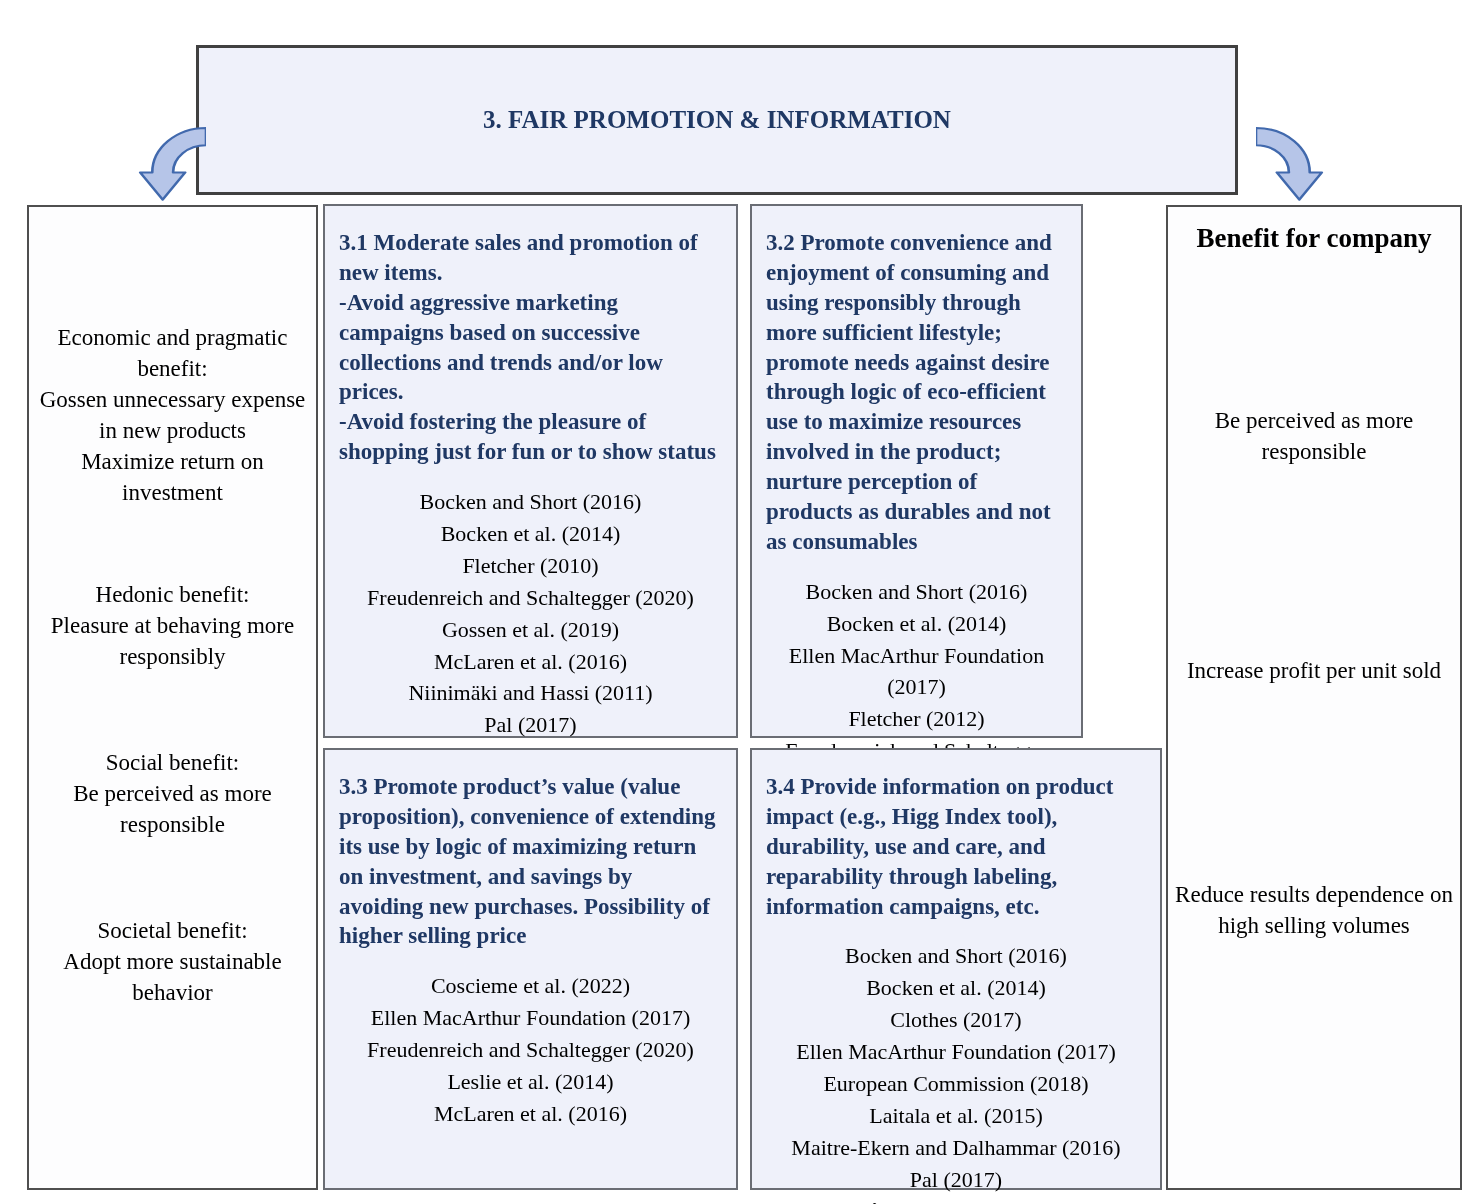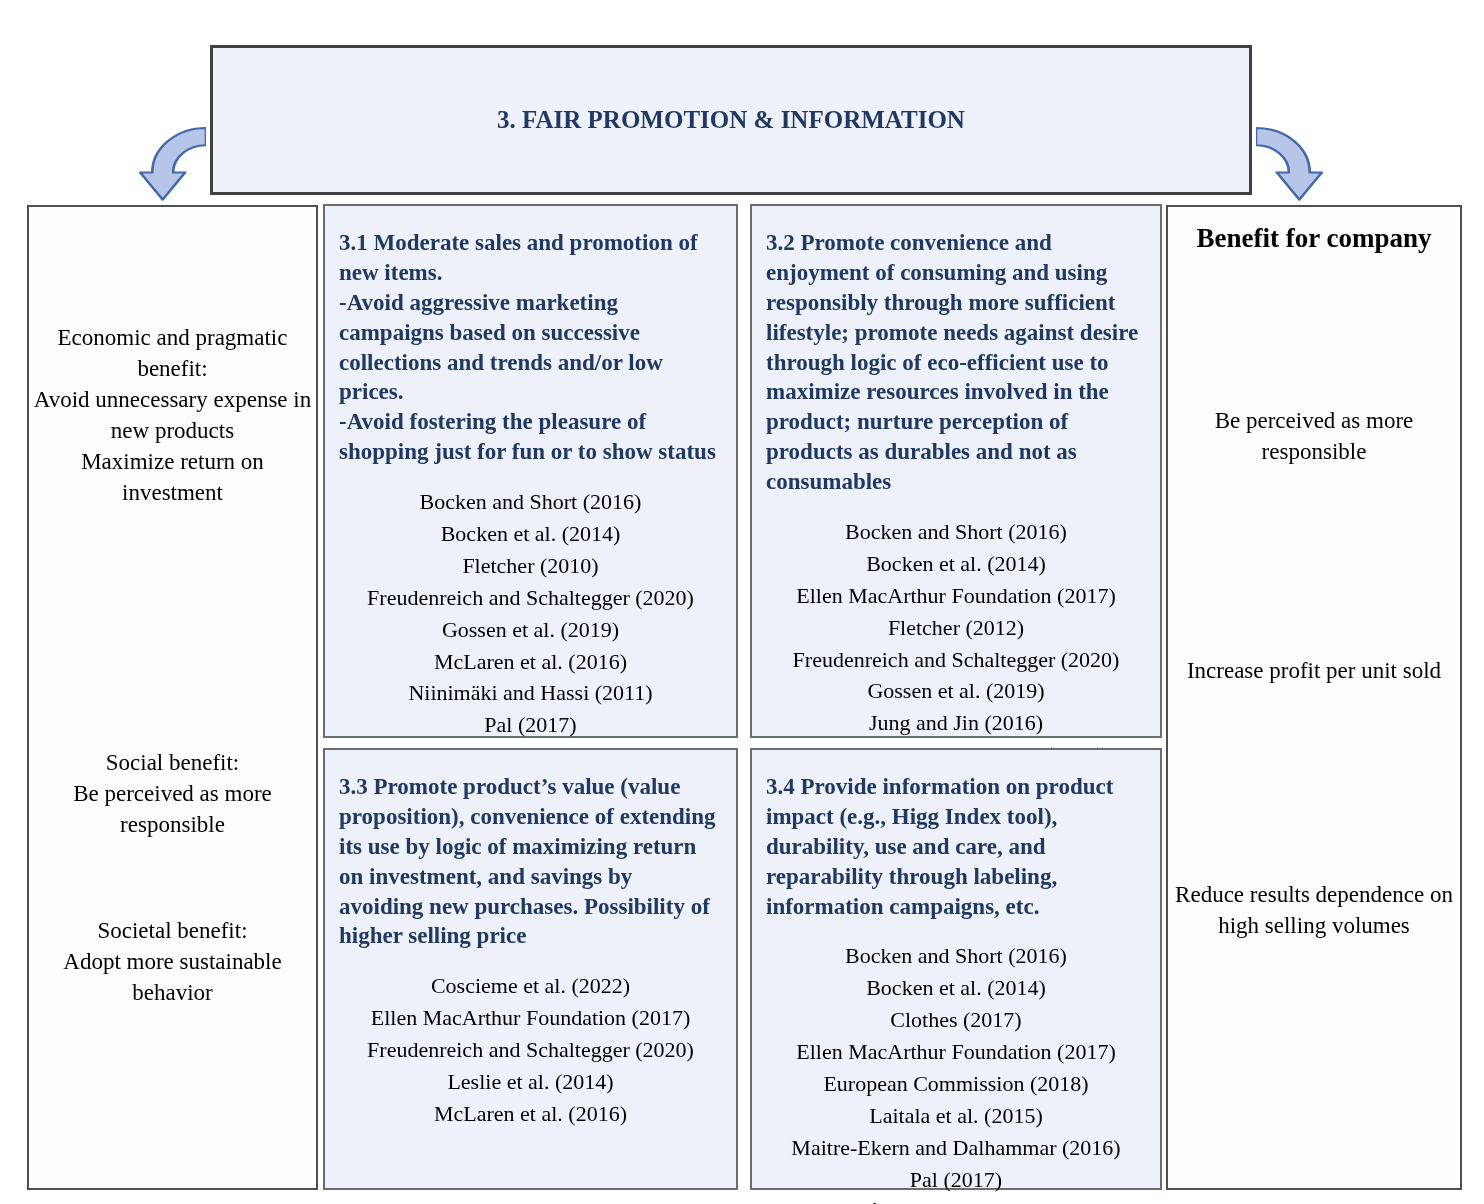--- a/index.html
+++ b/index.html
@@ -5,42 +5,42 @@
   html,body{margin:0;padding:0;}
   body{
     width:1484px;height:1204px;position:relative;background:#ffffff;
     font-family:"Liberation Serif","DejaVu Serif",serif;color:#000;
     overflow:hidden;
   }
   .abs{position:absolute;box-sizing:border-box;}
 
   
   .header-box{
-    left:210px;top:45px;width:1042px;height:150px;
+    left:196px;top:45px;width:1042px;height:150px;
     background:#eff1fa;border:3px solid #404040;
     display:flex;flex-direction:column;justify-content:center;
     text-align:center;padding:0 32px;
   }
   .header-title{font-weight:bold;font-size:25px;color:#1f3864;line-height:1.35;}
   .header-sub{font-weight:bold;font-size:24px;color:#1f3864;line-height:1.42;}
 
   
   .side-col{background:#fdfdfe;border:2px solid #4f4f4f;}
   .left-col{left:27px;top:205px;width:291px;height:985px;}
   .right-col{left:1166px;top:205px;width:296px;height:985px;font-family:Liberation Serif, serif;}
   .col-title{font-weight:bold;font-size:27px;text-align:center;margin-top:16px;}
   .side-item{
     position:absolute;left:4px;right:4px;text-align:center;
     font-size:23px;line-height:1.35;white-space:pre-line;
   }
 
   
   .strategy{background:#eff1fa;border:2px solid #6a6d74;padding:22px 14px;}
   .s31{left:323px;top:204px;width:415px;height:534px;}
-  .s32{left:750px;top:204px;width:412px;height:534px;}
+  .s32{left:750px;top:204px;width:333px;height:534px;}
   .s33{left:323px;top:748px;width:415px;height:442px;}
   .s34{left:750px;top:748px;width:412px;height:442px;}
   .strategy-heading{
     color:#1f3864;font-weight:bold;font-size:23px;line-height:1.3;
     white-space:pre-line;text-align:left;
   }
   .strategy-citations{
     margin-top:19px;font-size:22px;line-height:1.45;
     text-align:center;white-space:pre-line;
   }
@@ -62,22 +62,24 @@
   </svg>
 </div>
 <div class="abs arrow arrow-right" style="left:1256px;top:118px;">
   <svg viewBox="0 0 90 120" width="78" height="86" preserveAspectRatio="none">
     <path d="M 0,14 A 62,62 0 0 1 62,76 L 76,76 L 50,114 L 24,76 L 38,76 A 38,38 0 0 0 0,38 Z" fill="#b6c5e8" stroke="#4169ad" stroke-width="3" stroke-linejoin="round"></path>
   </svg>
 </div>
 
 <div class="abs side-col left-col">
   <div class="side-item" style="top:115px;">Economic and pragmatic benefit:
-Avoid unnecessary expense in new products
+Gossen unnecessary expense in new products
 Maximize return on investment</div>
+  <div class="side-item" style="top:372px;">Hedonic benefit:
+Pleasure at behaving more responsibly</div>
   <div class="side-item" style="top:540px;">Social benefit:
 Be perceived as more responsible</div>
   <div class="side-item" style="top:708px;">Societal benefit:
 Adopt more sustainable behavior</div>
 </div>
 
 <div class="abs side-col right-col">
   <div class="col-title">Benefit for company</div>
   <div class="side-item" style="top:198px;">Be perceived as more responsible</div>
   <div class="side-item" style="top:448px;">Increase profit per unit sold</div>

